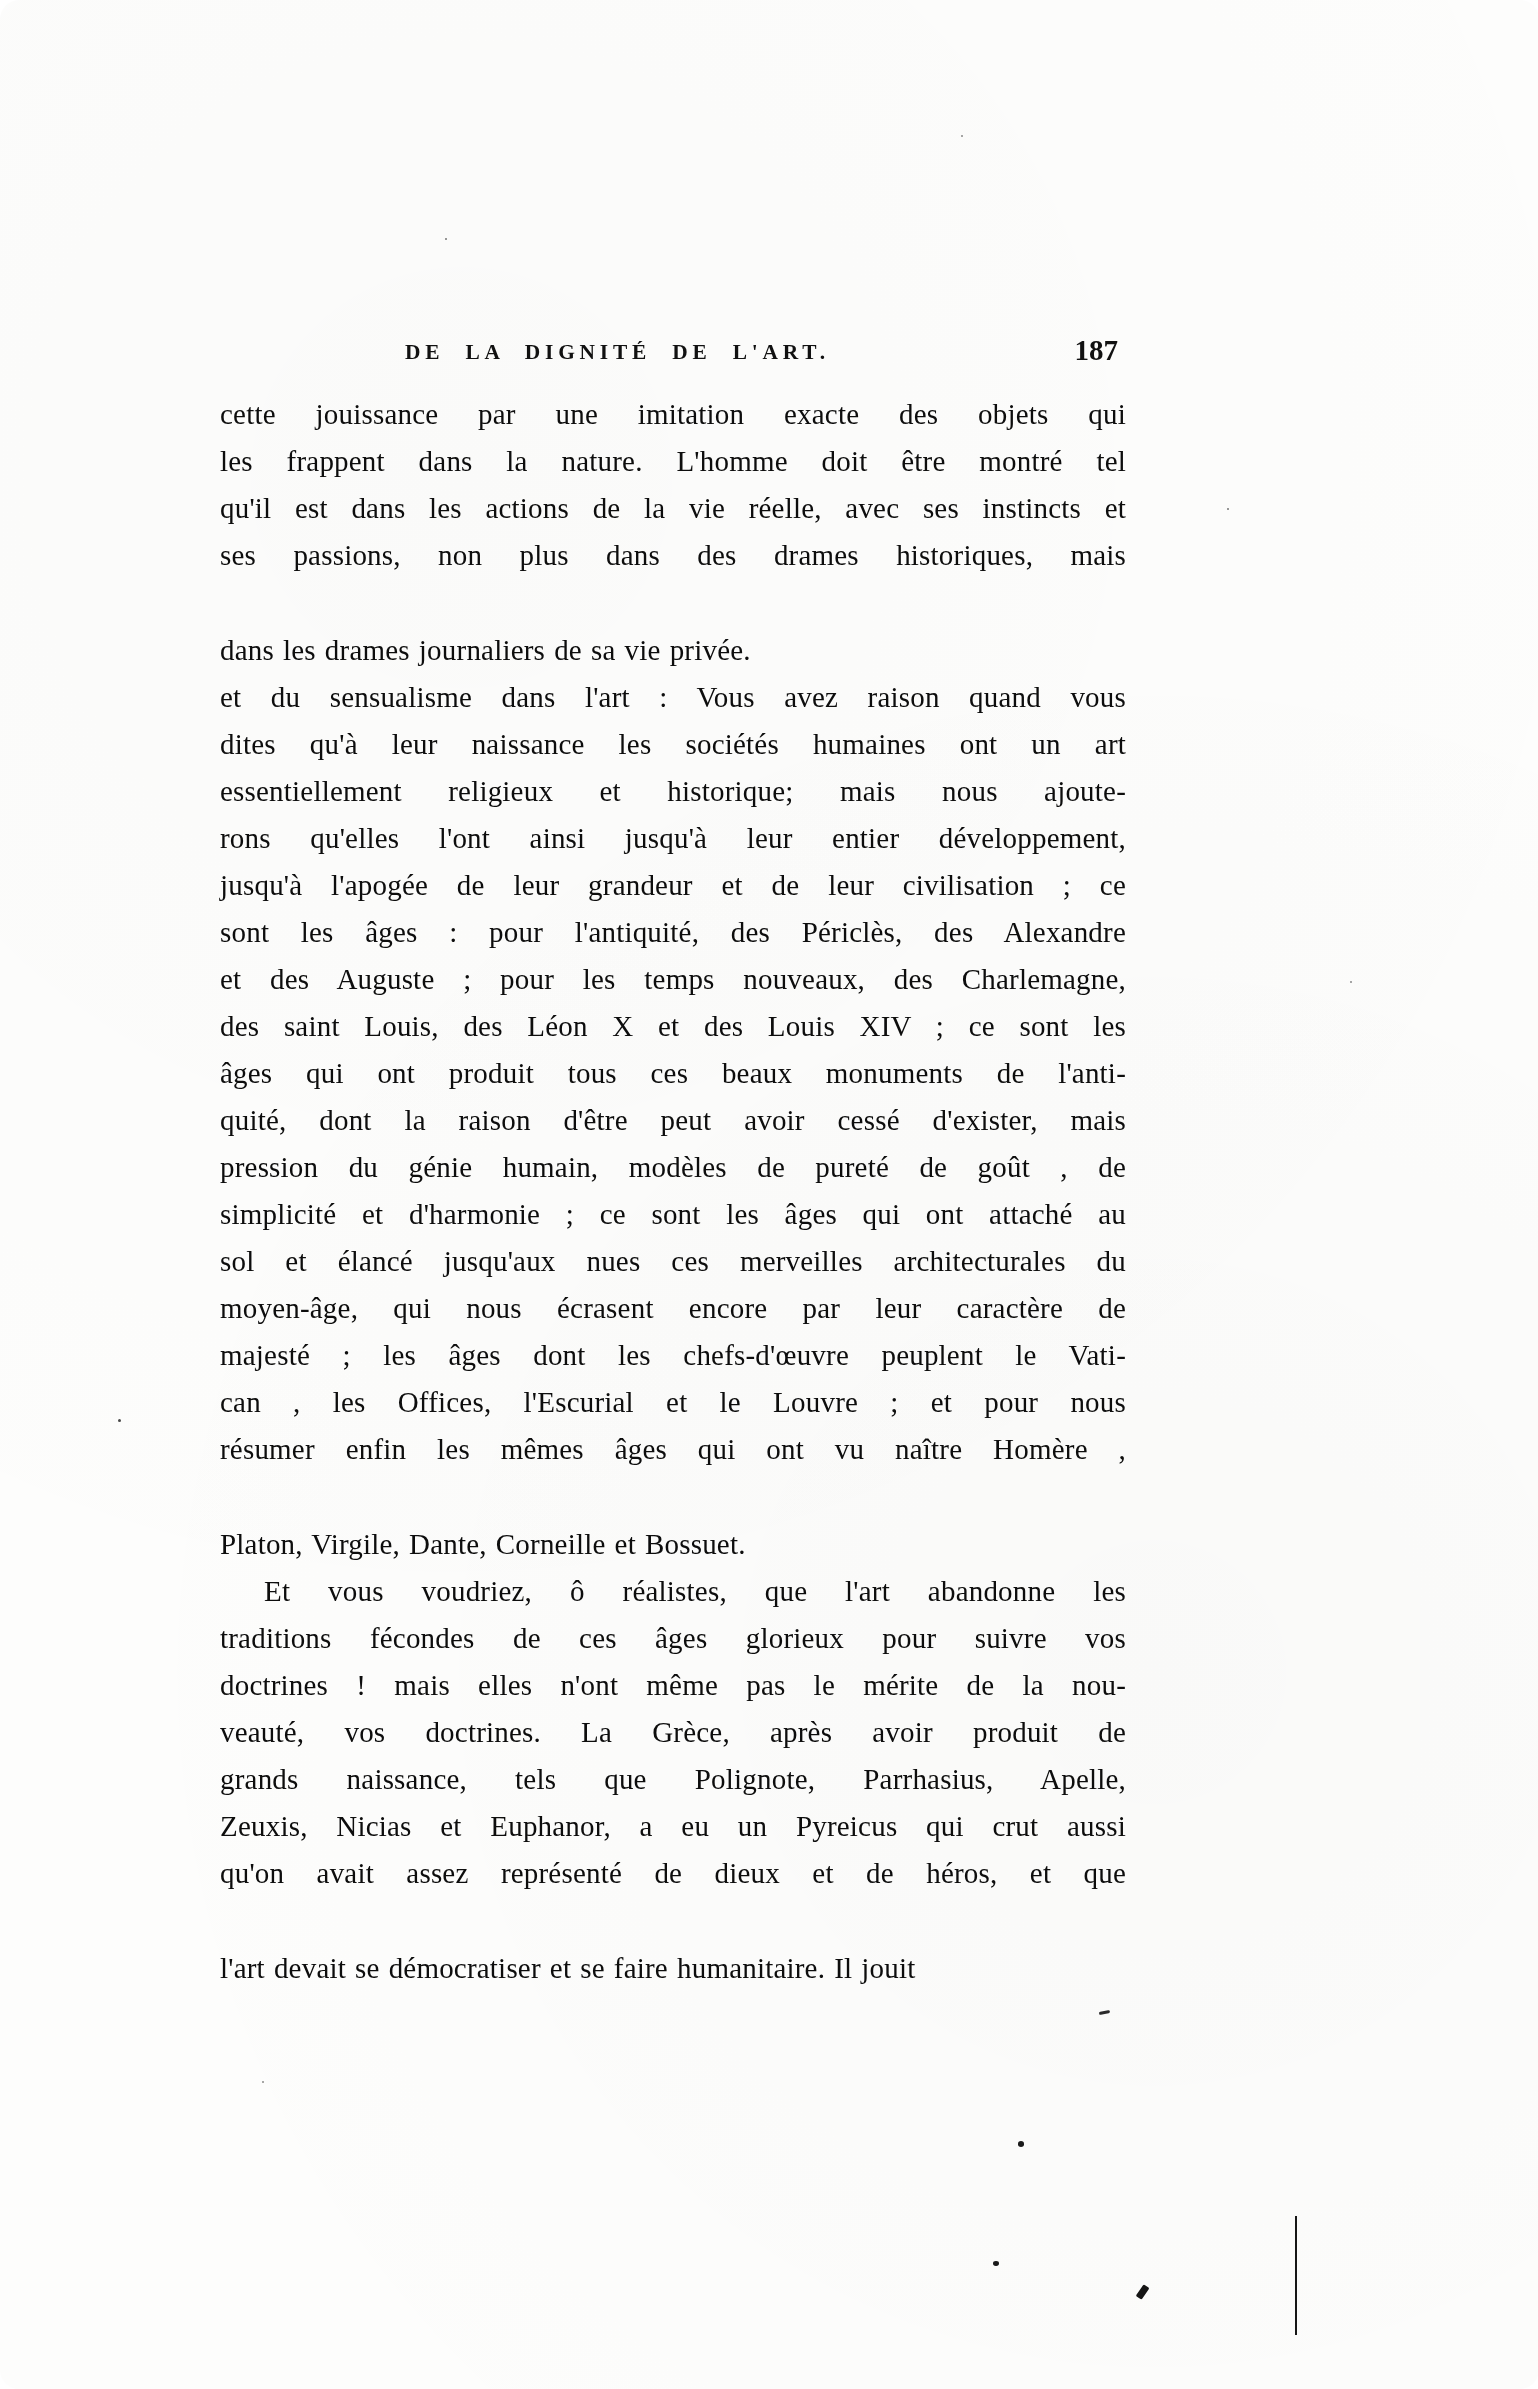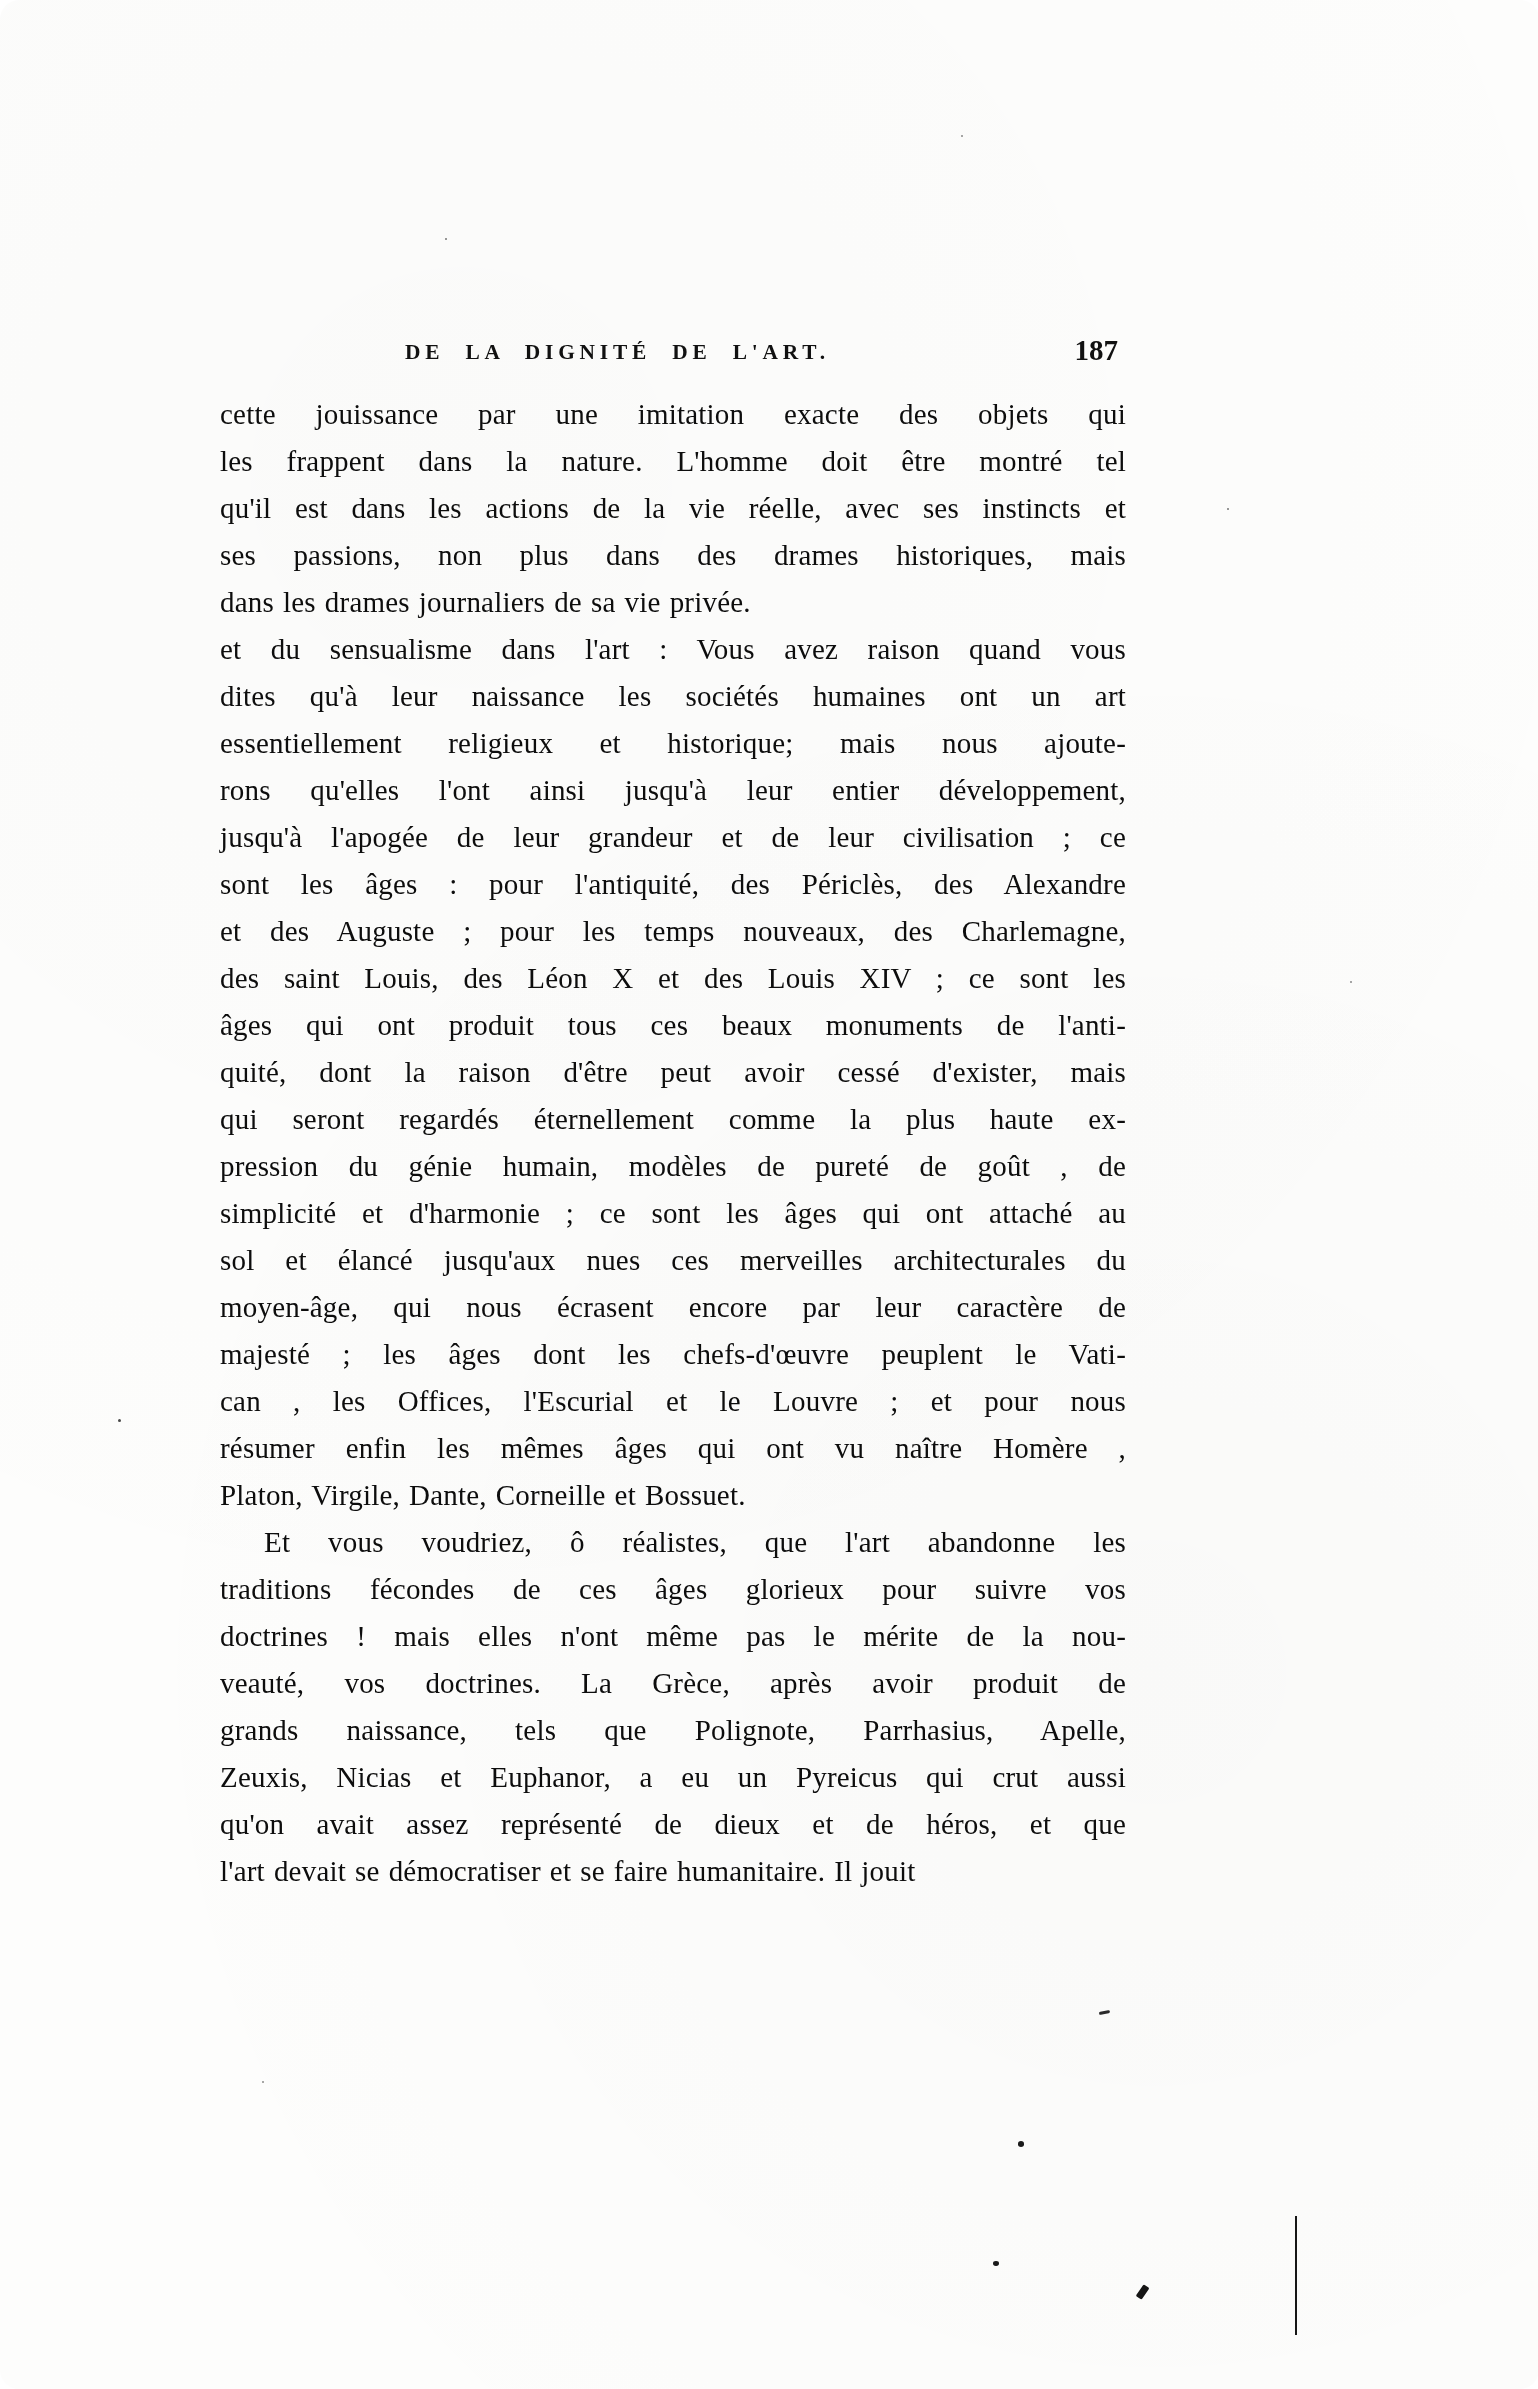--- a/index.html
+++ b/index.html
@@ -47,20 +47,21 @@
     line-height: 47px;
     height: 47px;
     white-space: normal;
     text-align: justify;
     text-align-last: justify;
     letter-spacing: 0.2px;
     word-spacing: 1.6px;
   }
   .line.last {
     text-align-last: left;
+    margin-top: 48px;
   }
   .line.indent {
     text-indent: 44px;
   }
   
   .speck {
     position: absolute; background: #1a1a1a; border-radius: 50%;
   }
   .scan-line-artifact {
     position: absolute;
@@ -100,21 +101,20 @@
         <div class="line">et du sensualisme dans l'art : Vous avez raison quand vous</div>
         <div class="line">dites qu'à leur naissance les sociétés humaines ont un art</div>
         <div class="line">essentiellement religieux et historique; mais nous ajoute-</div>
         <div class="line">rons qu'elles l'ont ainsi jusqu'à leur entier développement,</div>
         <div class="line">jusqu'à l'apogée de leur grandeur et de leur civilisation ; ce</div>
         <div class="line">sont les âges : pour l'antiquité, des Périclès, des Alexandre</div>
         <div class="line">et des Auguste ; pour les temps nouveaux, des Charlemagne,</div>
         <div class="line">des saint Louis, des Léon X et des Louis XIV ; ce sont les</div>
         <div class="line">âges qui ont produit tous ces beaux monuments de l'anti-</div>
         <div class="line">quité, dont la raison d'être peut avoir cessé d'exister, mais</div>
-        <div class="line">qui seront regardés éternellement comme la plus haute ex-</div>
         <div class="line">pression du génie humain, modèles de pureté de goût , de</div>
         <div class="line">simplicité et d'harmonie ; ce sont les âges qui ont attaché au</div>
         <div class="line">sol et élancé jusqu'aux nues ces merveilles architecturales du</div>
         <div class="line">moyen-âge, qui nous écrasent encore par leur caractère de</div>
         <div class="line">majesté ; les âges dont les chefs-d'œuvre peuplent le Vati-</div>
         <div class="line">can , les Offices, l'Escurial et le Louvre ; et pour nous</div>
         <div class="line">résumer enfin les mêmes âges qui ont vu naître Homère ,</div>
         <div class="line last">Platon, Virgile, Dante, Corneille et Bossuet.</div>
       </div>
       <div class="paragraph">

